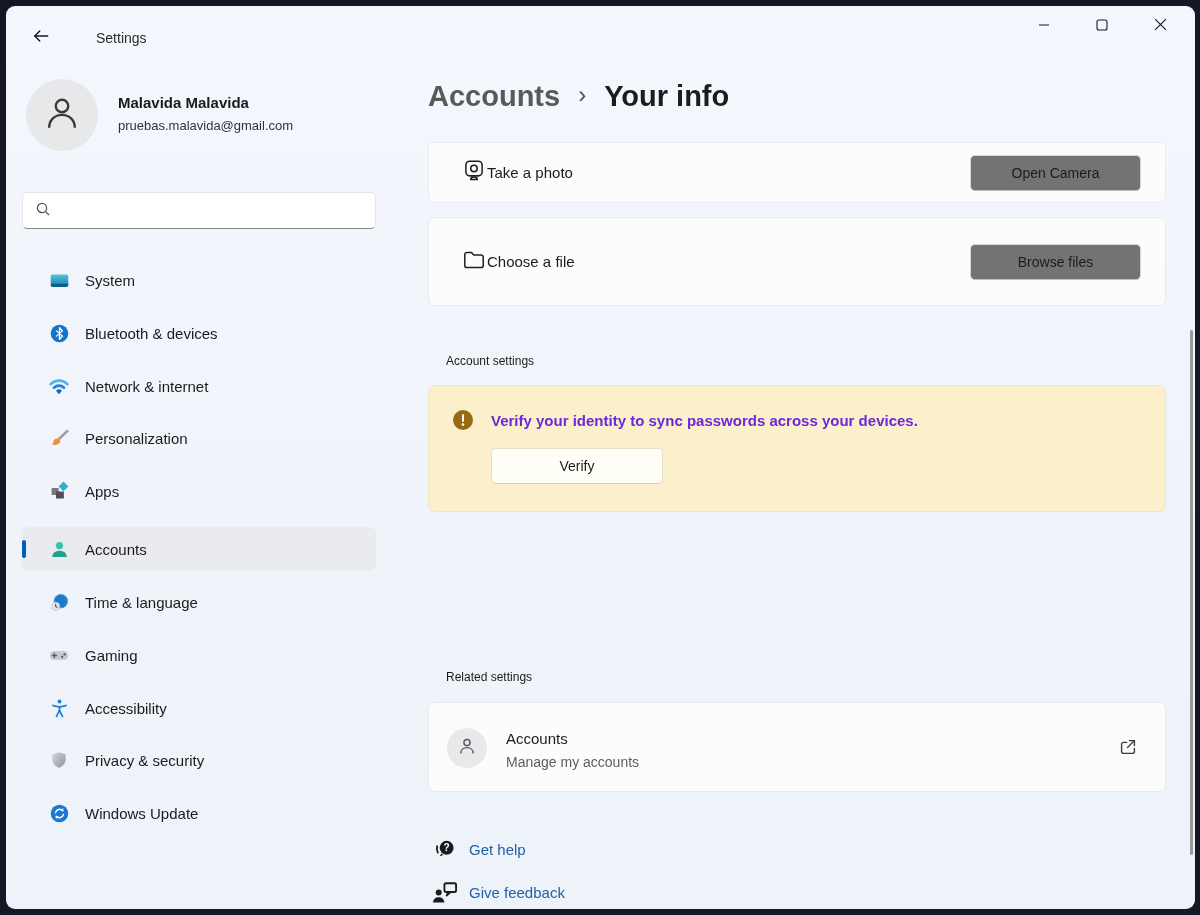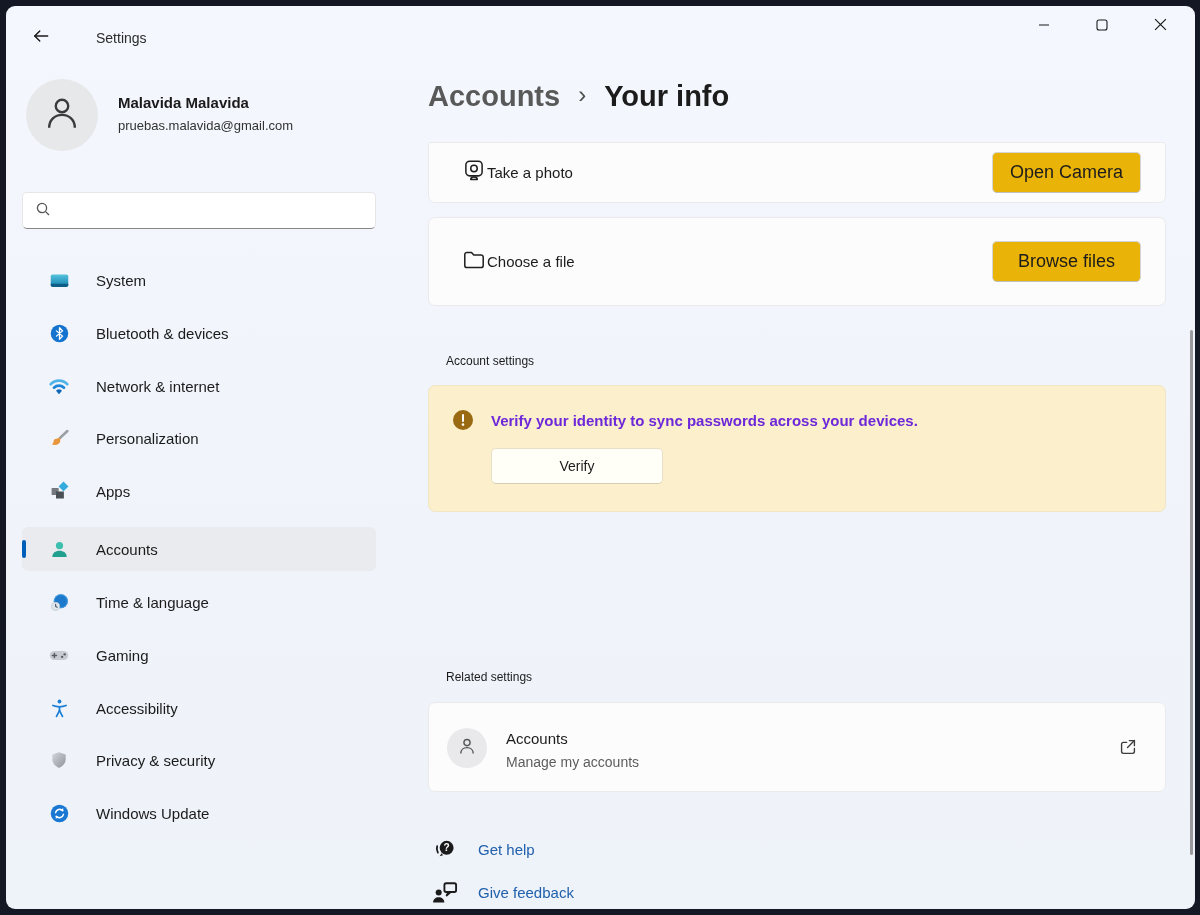--- a/index.html
+++ b/index.html
@@ -32,36 +32,36 @@
     background:#ffffff; border:1px solid #e6e6e6; border-bottom:1px solid #868686;
     border-radius:5px; display:flex; align-items:center; padding:0 10px 0 12px; }
   .searchbox input { flex:1; border:none; outline:none; font-size:14px; color:#1a1a1a;
     background:transparent; font-family:"Liberation Sans",sans-serif; }
   .searchbox input::placeholder { color:#636363; }
   .nav { position:absolute; left:16px; top:0; width:354px; }
   .nav-item { position:absolute; left:0; width:354px; height:44px; border-radius:6px;
     display:flex; align-items:center; padding-left:26px; cursor:pointer; }
   .nav-item.selected { background:#eaebee; }
   .nav-item .ico { width:22px; height:22px; display:flex; align-items:center; justify-content:center; }
-  .nav-item .lbl { margin-left:26px; font-size:15px; color:#1b1b1b; }
+  .nav-item .lbl { margin-left:15px; font-size:15px; color:#1b1b1b; }
   .nav-accent { position:absolute; left:0px; top:13px; width:3.5px; height:18px;
     border-radius:2px; }
   
   .breadcrumb { position:absolute; left:422px; top:74px; display:flex; align-items:center; }
   .crumb-parent { font-size:29px; font-weight:600; color:#595959; cursor:pointer; }
   .crumb-sep { font-size:24px; color:#4f4f4f; margin:0 18px; padding-bottom:3px; }
   .crumb-current { font-size:29px; font-weight:600; color:#1c1c1c; }
   .viewport { position:absolute; left:0; top:134px; width:1189px; height:769px; overflow:hidden; }
   .card { position:absolute; left:422px; width:738px; background:#fcfcfd;
     border:1px solid #eaeaec; border-radius:7px; }
   .row-card { display:flex; align-items:center; padding:0 24px 0 32px; }
   .row-label { font-size:15px; color:#1c1c1c; }
   .spacer { flex:1; }
-  .btn { background:#eab308; border:1px solid #d5d5d5; border-bottom-color:#bfbfbf;
-    border-radius:5px; font-size:18px; color:#1c1c1c; padding:9px 0; width:149px;
+  .btn { background:#737373; border:1px solid #d5d5d5; border-bottom-color:#bfbfbf;
+    border-radius:5px; font-size:14px; color:#1c1c1c; padding:9px 0; width:171px;
     text-align:center; cursor:pointer; font-family:"Liberation Sans",sans-serif; }
   .section-h { position:absolute; left:440px; font-size:12px; font-weight:400; color:#1b1b1b; }
   .banner { position:absolute; left:422px; width:738px; height:127px;
     background:#fcefcc; border:1px solid #f0e5c4; border-radius:7px; }
   .banner-text { position:absolute; left:62px; top:26px; font-size:15px; font-weight:700; color:#6d28d9; }
   .warn-circle { position:absolute; left:24px; top:24px; width:20px; height:20px; border-radius:50%;
     display:flex; align-items:center; justify-content:center; }
   .btn-verify { position:absolute; left:62px; top:62px; width:172px; padding:9px 0;
     background:#fffef7; border:1px solid #e7e0c8; border-bottom-color:#d6ceb4;
     border-radius:5px; font-size:14px; color:#1c1c1c; text-align:center; cursor:pointer;
@@ -73,21 +73,21 @@
     border:4px solid #e2361f; border-radius:2px; display:flex; align-items:center; justify-content:center; }
   .local-link { font-size:15px; color:#1c3c74; background:#f2f4f8; padding:5px 9px;
     border-radius:3px; cursor:pointer; }
   .rel-avatar { position:absolute; left:18px; top:25px; width:40px; height:40px; border-radius:50%;
     background:#e9e9eb; display:flex; align-items:center; justify-content:center; }
   .rel-title { position:absolute; left:77px; top:27px; font-size:15px; color:#1c1c1c; }
   .rel-sub { position:absolute; left:77px; top:51px; font-size:14px; color:#5d5d5d; }
   .ext-icon { position:absolute; right:26px; top:33px; cursor:pointer; }
   .footer-row { position:absolute; left:422px; height:34px; display:flex; align-items:center; }
   .footer-ico { width:34px; display:flex; align-items:center; justify-content:center; }
-  .footer-link { margin-left:16px; font-size:15px; color:#2060ac; cursor:pointer; }
+  .footer-link { margin-left:7px; font-size:15px; color:#2060ac; cursor:pointer; }
   .scrollbar-thumb { position:absolute; left:1184px; top:324px; width:3px; height:525px;
     background:#9a9a9c; border-radius:2px; }
 </style>
 </head>
 <body>
 
 <div id="window">
 
   <div class="titlebar-back">
     <span>

